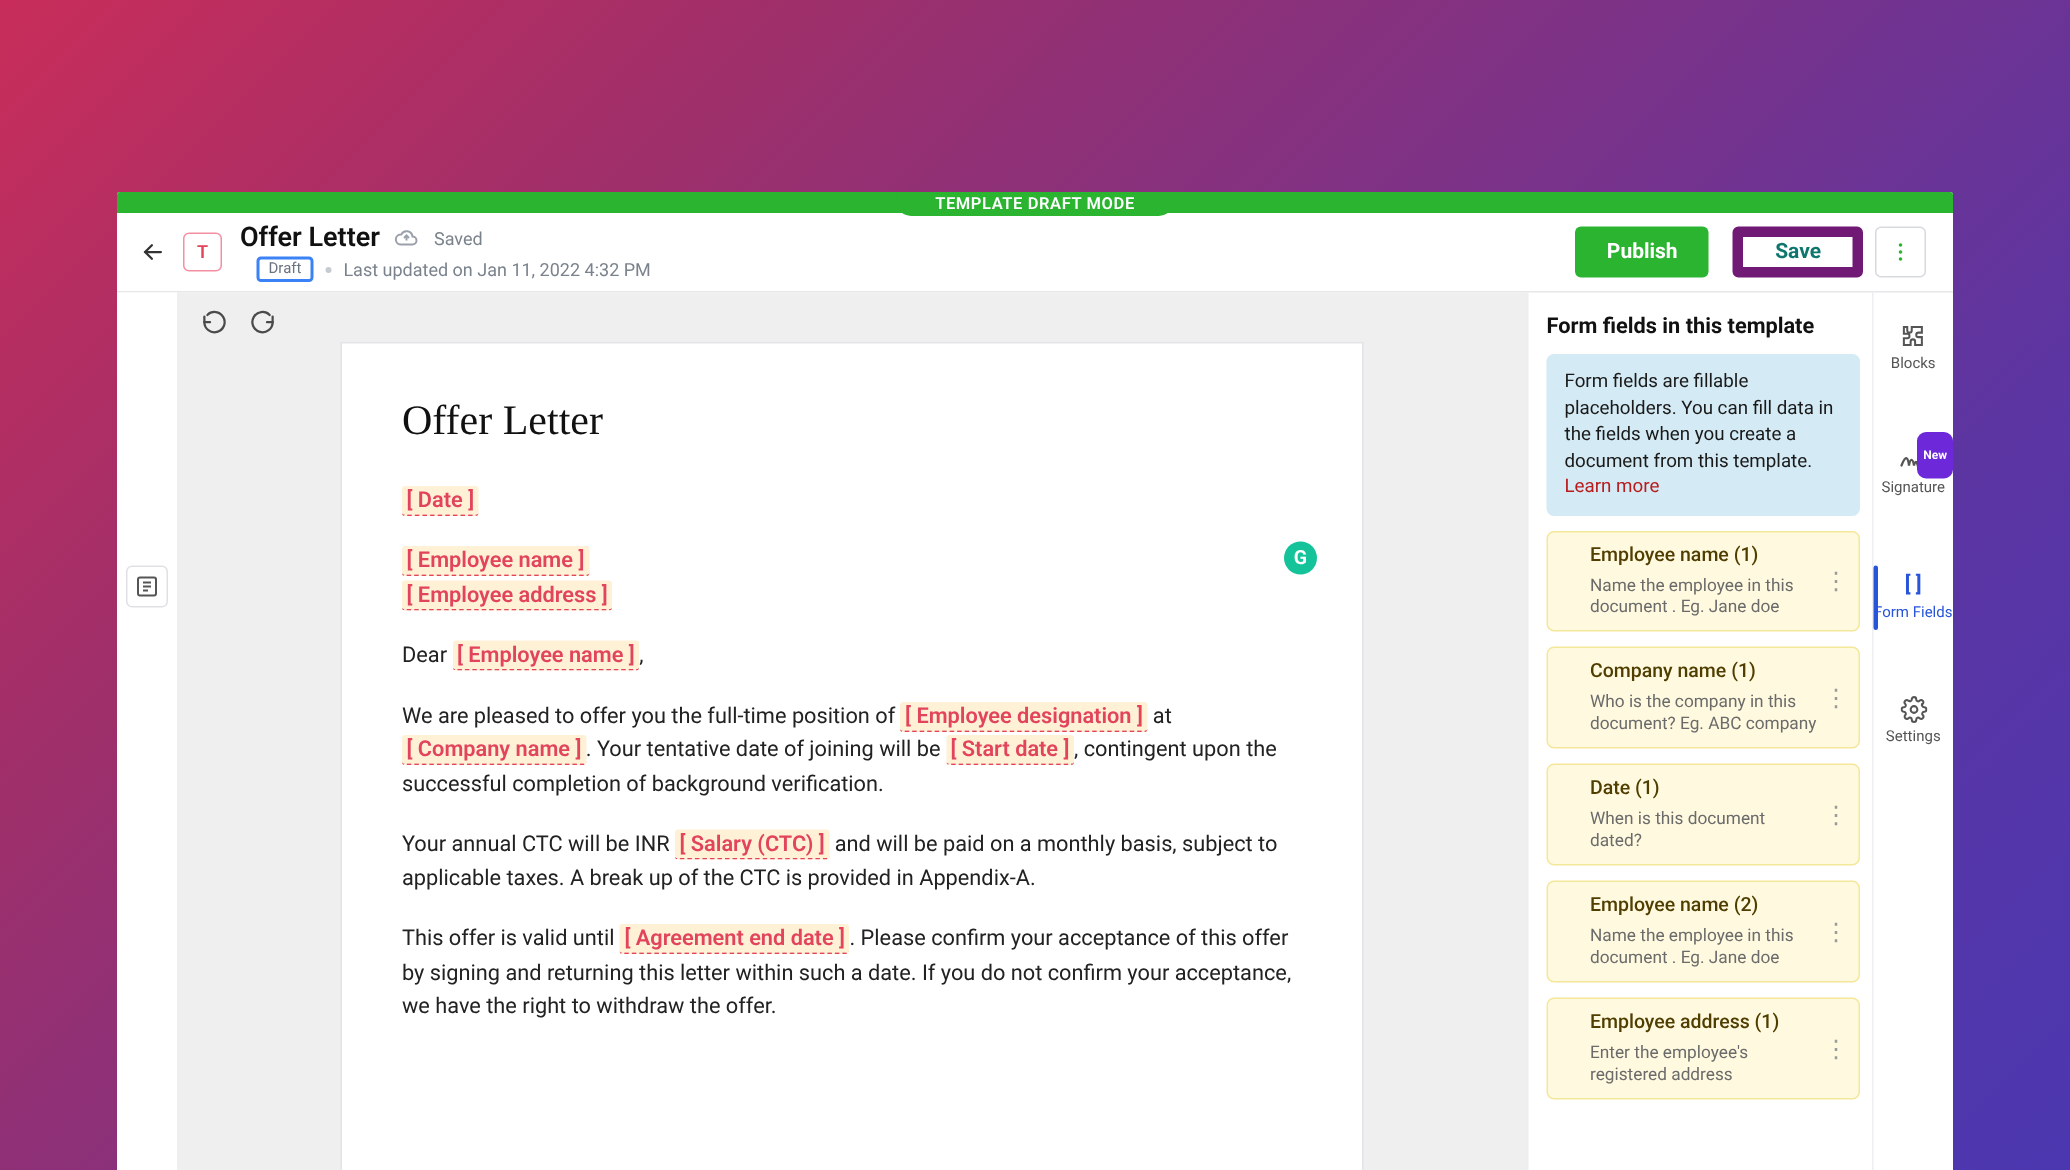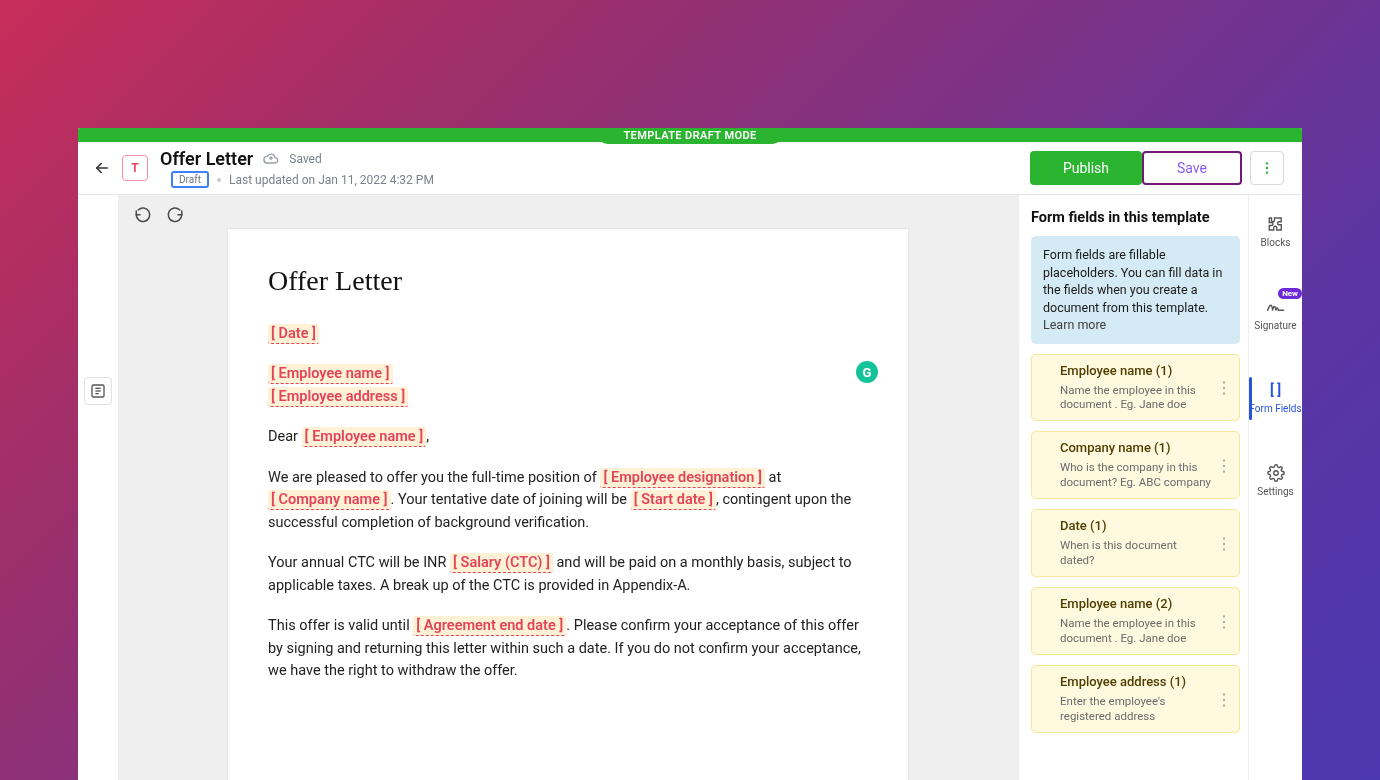--- a/index.html
+++ b/index.html
@@ -74,27 +74,27 @@
   .draft-chip {
     font-size: 10px; color: #6b7280;
     border: 2px solid #3b82f6; border-radius: 3px;
     padding: 1px 6px;
     margin-left: 11px;
   }
   .dot { width: 4px; height: 4px; background: #c6cad1; border-radius: 50%; }
   .updated { font-size: 12px; color: #7a828c; }
   .header-spacer { flex: 1; }
   .btn {
-    height: 34px; padding: 0 33px; border-radius: 4px;
-    font-size: 14px; font-weight: 400;
+    height: 34px; padding: 0 21px; border-radius: 4px;
+    font-size: 14px; font-weight: 700;
     display: inline-flex; align-items: center; justify-content: center;
     cursor: pointer;
   }
   .btn-publish { background: #2ab430; color: #fff; }
-  .btn-save { background: #fff; color: #8b5cf6; border: 2px solid #701a75; margin-left: 0; }
+  .btn-save { background: #fff; color: #0f766e; border: 7px solid #701a75; margin-left: 16px; }
   .btn-more {
     width: 34px; height: 34px; border: 1px solid #d6d9de; border-radius: 4px;
     margin-left: 8px; color: #2ab430; display: flex; align-items: center; justify-content: center;
   }
 
   .body {
     flex: 1; display: flex; min-height: 0;
   }
   .left-rail {
     width: 40px; flex: 0 0 auto;
@@ -166,21 +166,21 @@
     overflow-y: auto;
   }
   .panel-title { font-size: 14.5px; font-weight: 700; color: #111; }
   .info-box {
     background: #d4eaf4;
     border-radius: 5px;
     padding: 10px 12px;
     font-size: 12.5px; line-height: 1.4;
     color: #1a1a1a;
   }
-  .info-box a { color: #404040; text-decoration: none; }
+  .info-box a { color: #b91c1c; text-decoration: none; }
   .ff-card {
     background: #fffadf;
     border: 1px solid #f4e79a;
     border-radius: 5px;
     padding: 8px 28px;
     position: relative;
   }
   .ff-title { font-size: 13px; color: #503d00; font-weight: 500; }
   .ff-sub { font-size: 11.5px; color: #6b6b6b; margin-top: 5px; line-height: 1.3; }
   .ff-more {
@@ -205,21 +205,21 @@
   .rail-item.active { color: #2754d8; }
   .rail-item.active::before {
     content: ""; position: absolute; left: 0; top: 4px; bottom: 4px;
     width: 3px; background: #2754d8; border-radius: 2px;
   }
   .rail-icon { height: 18px; display: flex; align-items: center; justify-content: center; }
   .new-badge {
     position: absolute; top: -2px; right: 0;
     background: #6d28d9; color: #fff;
     font-size: 8px; font-weight: 700;
-    padding: 1px 4px; border-radius: 6px;
+    padding: 11px 4px; border-radius: 6px;
   }
 
   
   svg { display: block; }
 </style>
 </head>
 <body>
 
 <div class="app-window">
 

